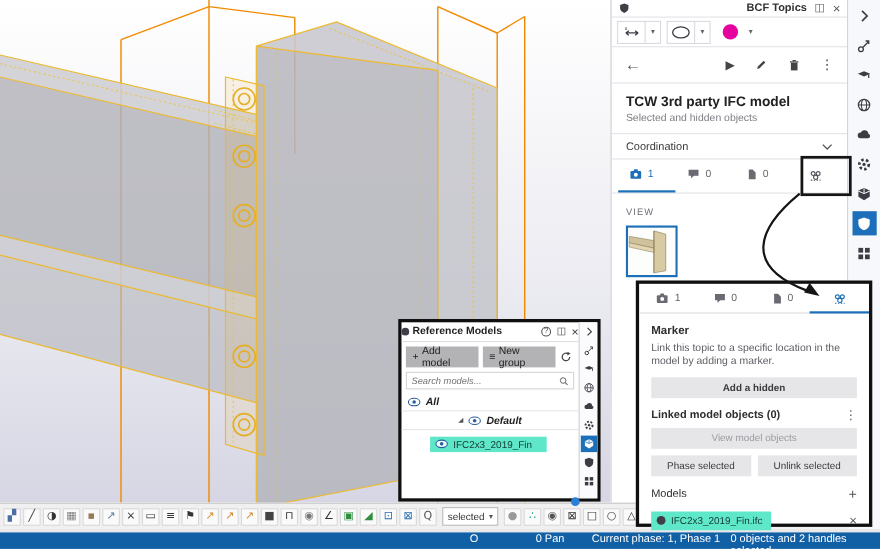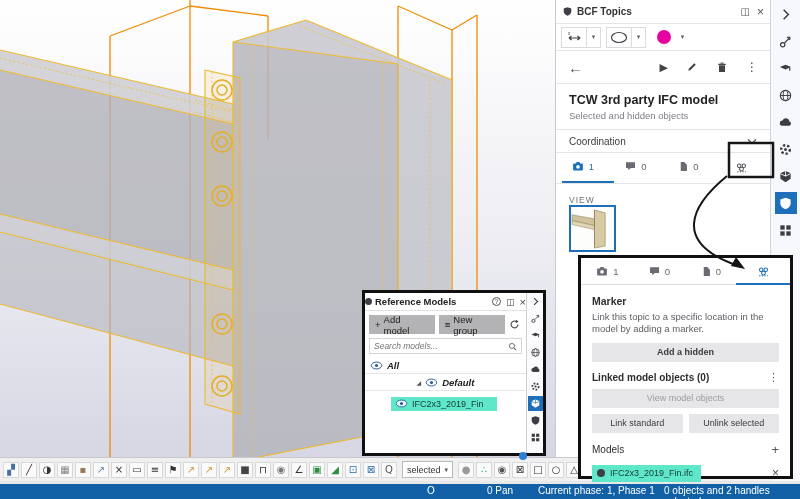--- a/index.html
+++ b/index.html
@@ -6,21 +6,21 @@
   html,body { width:800px; height:499px; overflow:hidden; background:#fff;
     font-family:"Liberation Sans","DejaVu Sans",sans-serif; }
   #page { position:relative; width:800px; height:499px; background:#fff; }
 
   
   #viewport { position:absolute; left:0; top:0; width:555px; height:457px; z-index:1; }
 
   
   #bcf-panel { position:absolute; left:555px; top:0; width:215px; height:457px; background:#fff;
     border-left:1px solid #c9c9d2; z-index:2; font-size:10px; color:#333; }
-  .bcf-titlebar { height:24px; display:flex; align-items:center; padding:6px 6px; border-bottom:1px solid #e3e3e8; }
+  .bcf-titlebar { height:16px; display:flex; align-items:center; padding:6px 6px; border-bottom:1px solid #e3e3e8;text-align:right; }
   .bcf-titlebar .ttl { font-weight:bold; font-size:10px; margin-left:4px; flex:1; }
   .tb-mini { color:#555; font-size:10px; margin-left:7px; cursor:pointer; }
   .markup-bar { height:27px; display:flex; align-items:center; padding:0 5px; border-bottom:1px solid #e3e3e8; gap:5px; }
   .tool-group { display:flex; height:21px; border:1px solid #d9d9df; }
   .tool-main { width:25px; display:flex; align-items:center; justify-content:center; border-right:1px solid #d9d9df; }
   .tool-caret { width:13px; display:flex; align-items:center; justify-content:center; color:#666; font-size:7px; }
   .action-bar { height:33px; display:flex; align-items:center; padding:0 12px; border-bottom:1px solid #e3e3e8; }
   .action-bar .back { font-size:15px; color:#555; }
   .action-bar .spacer { flex:1; }
   .act-ico { margin-left:18px; color:#444; font-size:11px; display:flex; align-items:center; }
@@ -579,21 +579,21 @@
     <div class="pop-body">
       <div class="pop-h">Marker</div>
       <div class="pop-desc">Link this topic to a specific location in the model by adding a marker.</div>
       <div class="pop-btn">Add a hidden</div>
       <div class="pop-row">
         <span class="lbl">Linked model objects (0)</span>
         <span class="mini">⋮</span>
       </div>
       <div class="pop-btn disabled" style="margin-top:5px;">View model objects</div>
       <div class="btn-pair">
-        <div class="pop-btn">Link standard</div>
+        <div class="pop-btn">Phase selected</div>
         <div class="pop-btn">Unlink selected</div>
       </div>
       <div class="pop-row">
         <span class="lbl" style="font-weight:normal;">Models</span>
         <span class="mini" style="font-size:13px;">+</span>
       </div>
       <div class="model-row">
         <div class="model-chip">
           <span class="dcircle"></span>
           <span class="nm">IFC2x3_2019_Fin.ifc</span>

